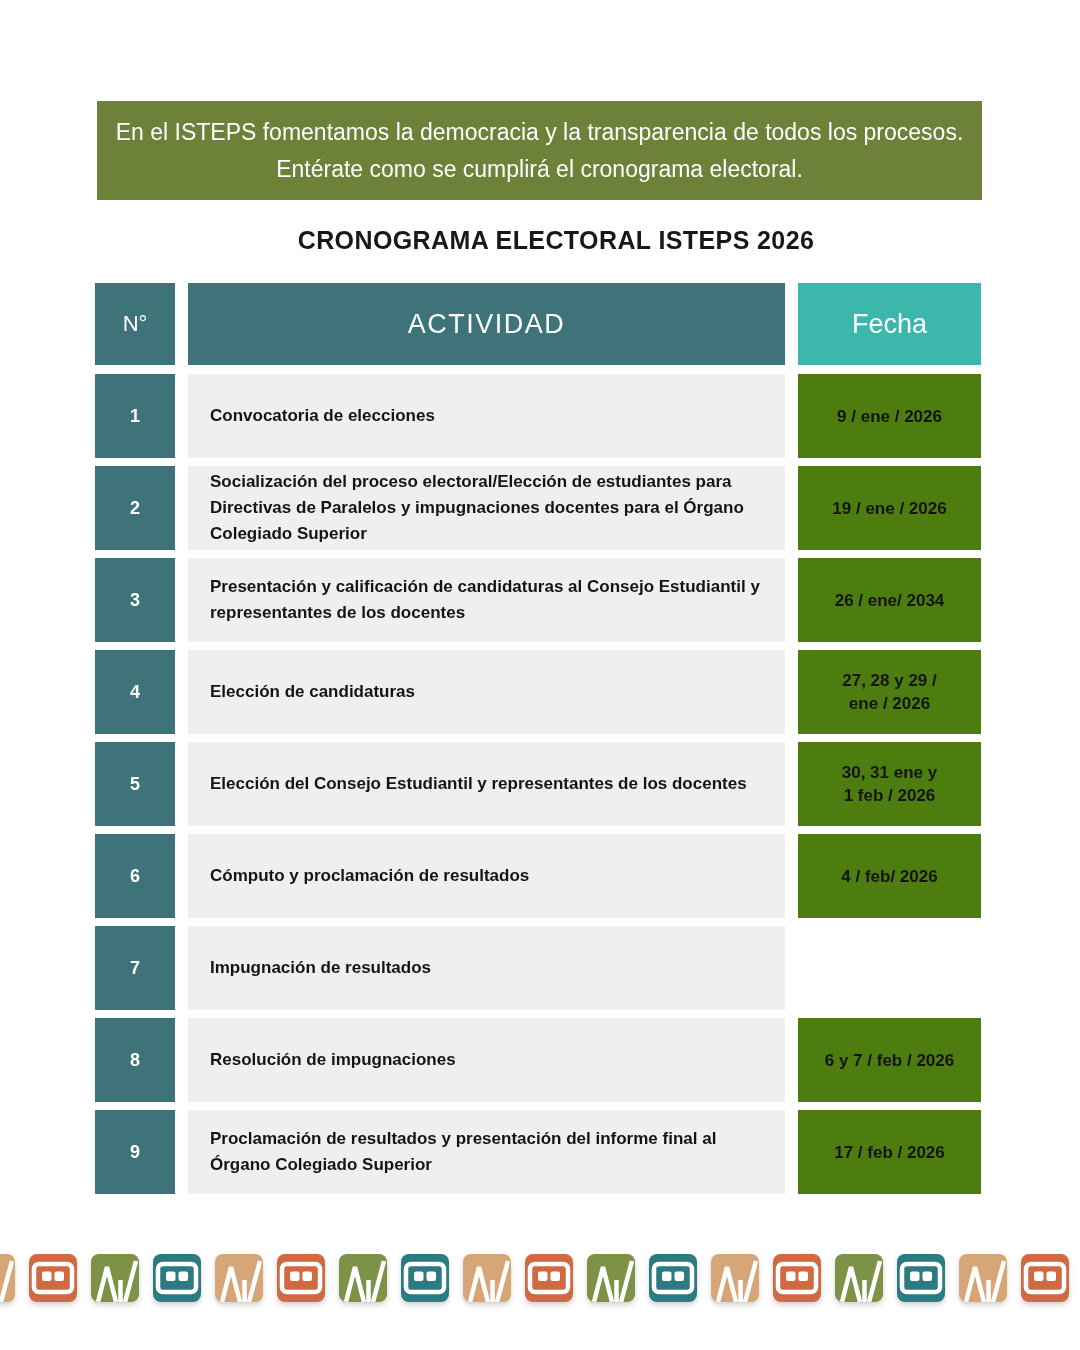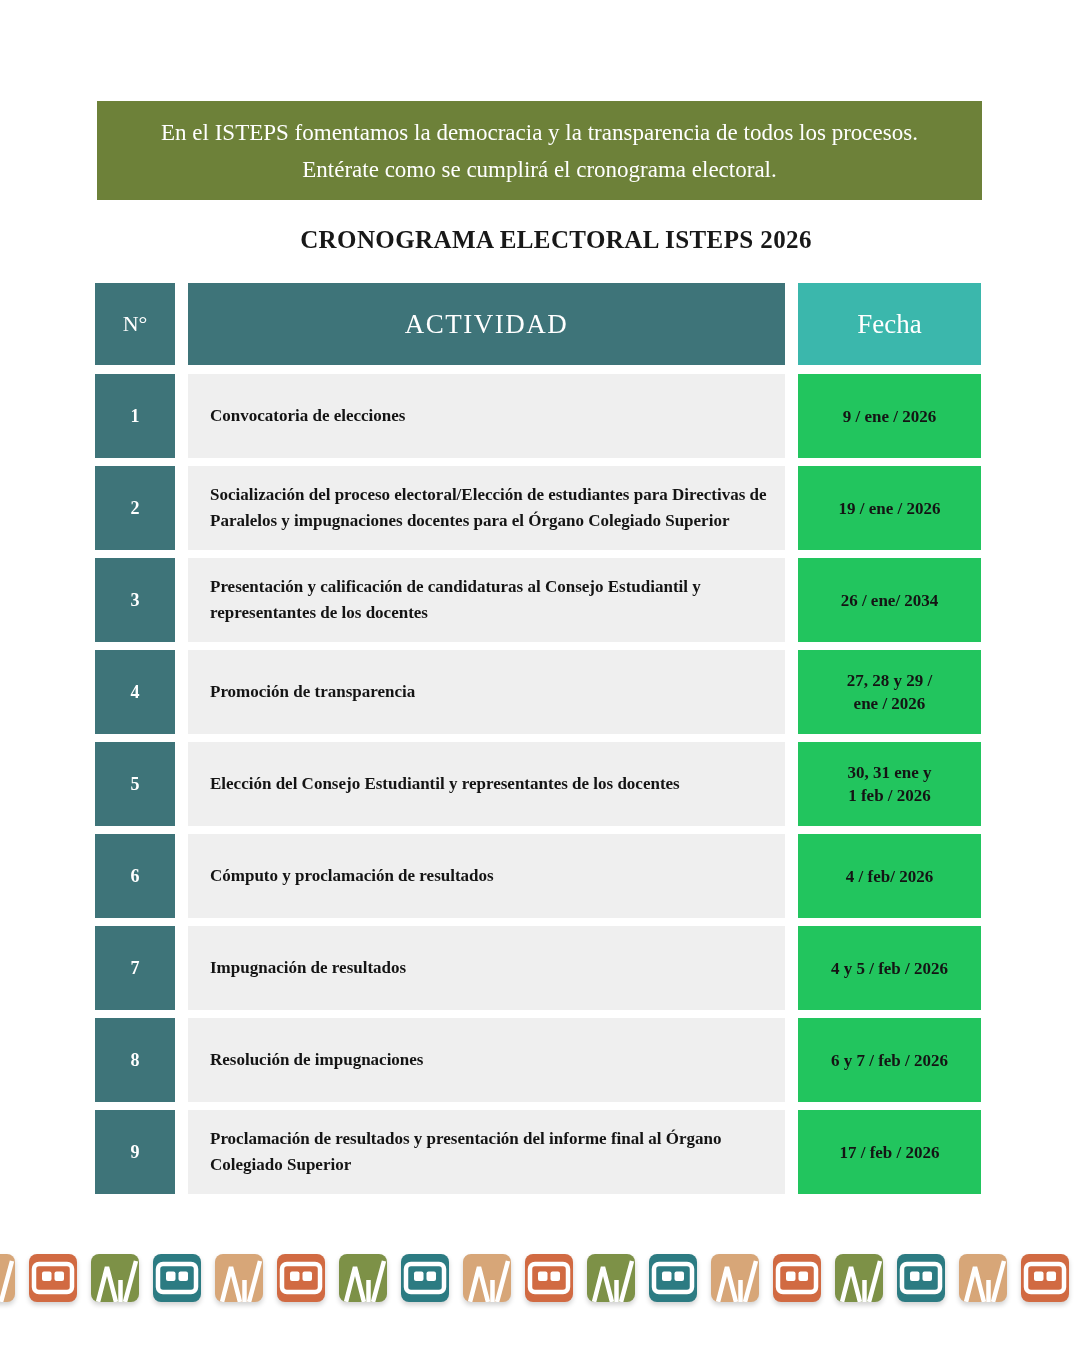--- a/index.html
+++ b/index.html
@@ -1,18 +1,18 @@
 <!DOCTYPE html>
 <html><head>
 <meta charset="utf-8">
 <style>
   * { margin:0; padding:0; box-sizing:border-box; }
   html,body { width:1080px; height:1350px; background:#ffffff; overflow:hidden;
               font-family:"Liberation Sans", sans-serif; }
-  .page { position:relative; width:1080px; height:1350px; background:#fff;font-family:Liberation Serif, serif; }
+  .page { position:relative; width:1080px; height:1350px; background:#fff; }
 
   
   .banner { position:absolute; top:101px; left:97px; width:885px; height:99px;
             background:#6d8139; color:#ffffff; display:flex; flex-direction:column;
             justify-content:center; text-align:center; font-size:23px; line-height:37px; }
 
   
   .title { position:absolute; top:226px; left:0; width:1080px; text-align:center;
            font-size:25px; font-weight:700; letter-spacing:.4px; color:#181818;margin-left:16px; }
 
@@ -25,21 +25,21 @@
   .thead .num-h  { background:#3e7479; font-size:22px; }
   .thead .act-h  { background:#3e7479; font-size:27px; letter-spacing:1.5px; }
   .thead .date-h { background:#3bb7ac; font-size:27px; }
 
   .row { height:84px; margin-bottom:8px; }
   .row .num  { background:#3e7479; color:#ffffff; font-size:18px; font-weight:700;
                display:flex; align-items:center; justify-content:center; }
   .row .act  { background:#efefef; color:#141414; font-size:17px; font-weight:700;
                line-height:26px; display:flex; align-items:center;
                padding:0 13px 0 22px; }
-  .row .date { background:#22c55e; color:#141414; font-size:17px; font-weight:700;
+  .row .date { background:#4d7c0f; color:#141414; font-size:17px; font-weight:700;
                line-height:23px; display:flex; align-items:center; justify-content:center;
                text-align:center; white-space:pre-line; }
 
   
   .footer-border { position:absolute; top:1254px; left:-33px; height:52px;
                    display:flex; column-gap:14px; }
   .tile { flex:0 0 48px; width:48px; height:48px; border-radius:8px; overflow:hidden;
           box-shadow:0 3px 5px rgba(0,0,0,.18); }
   .tile svg { display:block; width:48px; height:48px; }
 </style>
@@ -75,42 +75,41 @@
   </div>
 
   <div class="grid-row row">
     <div class="num">3</div>
     <div class="act">Presentación y calificación de candidaturas al Consejo Estudiantil y representantes de los docentes</div>
     <div class="date">26 / ene/ 2034</div>
   </div>
 
   <div class="grid-row row">
     <div class="num">4</div>
-    <div class="act">Promoción de transparencia</div>
+    <div class="act">Elección de candidaturas</div>
     <div class="date">27, 28 y 29 /
 ene / 2026</div>
   </div>
 
   <div class="grid-row row">
     <div class="num">5</div>
     <div class="act">Elección del Consejo Estudiantil y representantes de los docentes</div>
     <div class="date">30, 31 ene y
 1 feb / 2026</div>
   </div>
 
   <div class="grid-row row">
     <div class="num">6</div>
     <div class="act">Cómputo y proclamación de resultados</div>
     <div class="date">4 / feb/ 2026</div>
   </div>
 
   <div class="grid-row row">
     <div class="num">7</div>
     <div class="act">Impugnación de resultados</div>
-    <div class="date">4 y 5 / feb / 2026</div>
   </div>
 
   <div class="grid-row row">
     <div class="num">8</div>
     <div class="act">Resolución de impugnaciones</div>
     <div class="date">6 y 7 / feb / 2026</div>
   </div>
 
   <div class="grid-row row">
     <div class="num">9</div>

